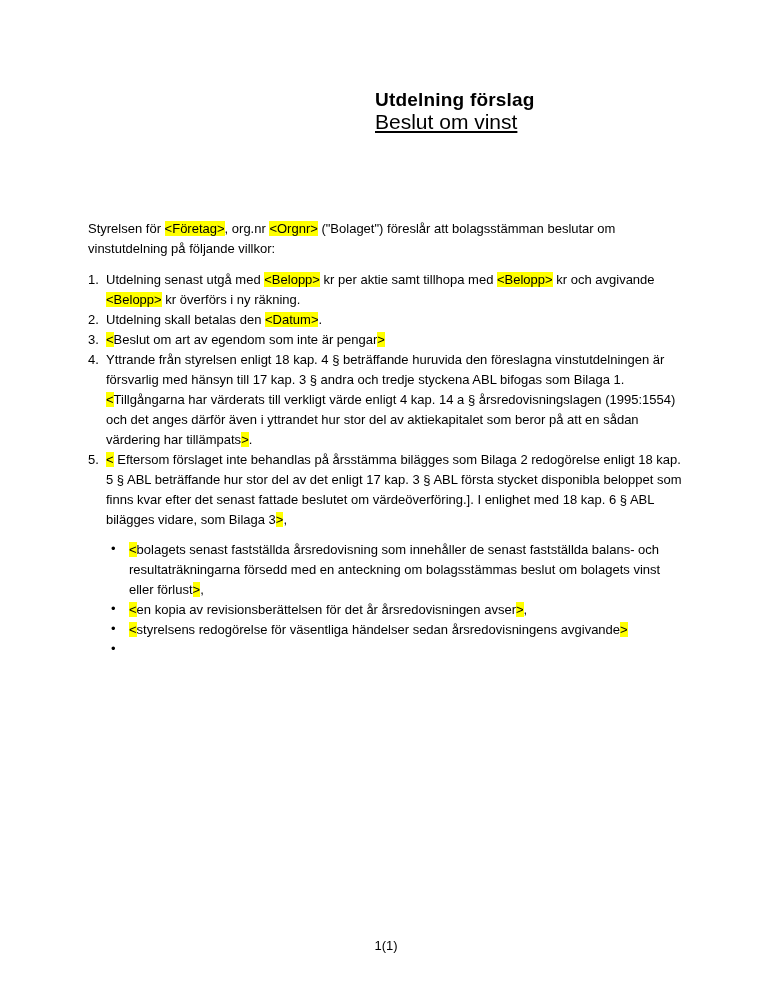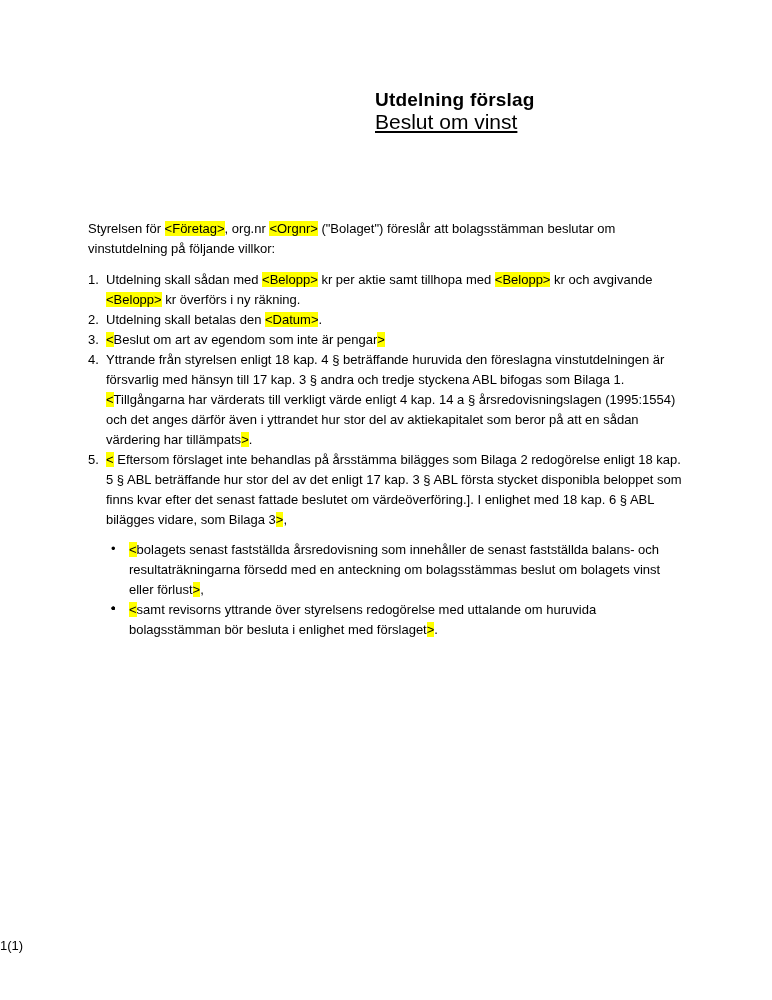--- a/index.html
+++ b/index.html
@@ -53,20 +53,21 @@
     padding: 0;
   }
   .bullet-item { position: relative; padding-left: 41px; }
   .bullet { position: absolute; left: 23px; top: -1px; }
   .hl { background: var(--hl, #ffff00); }
   .page-footer {
     position: absolute;
     left: 0;
     right: 0;
     top: 938px;
+    text-align: center;
     font-size: 13px;
     line-height: 16px;
   }
 </style>
 </head>
 <body>
 
 <div class="page">
 
   <header class="title-block">
@@ -74,21 +75,21 @@
     <div class="doc-subtitle">Beslut om vinst</div>
   </header>
 
   <main class="body-block">
 
     <p class="para"><span>Styrelsen för </span><span class="hl">&lt;Företag&gt;</span><span>, org.nr </span><span class="hl">&lt;Orgnr&gt;</span><span> ("Bolaget") föreslår att bolagsstämman beslutar om vinstutdelning på följande villkor:</span></p>
 
     <ol class="numlist">
       <li class="num-item">
         <span class="num">1.</span>
-        <span class="num-text"><span>Utdelning skall sådan med </span><span class="hl">&lt;Belopp&gt;</span><span> kr per aktie samt tillhopa med </span><span class="hl">&lt;Belopp&gt;</span><span> kr och avgivande </span><span class="hl">&lt;Belopp&gt;</span><span> kr överförs i ny räkning.</span></span>
+        <span class="num-text"><span>Utdelning senast utgå med </span><span class="hl">&lt;Belopp&gt;</span><span> kr per aktie samt tillhopa med </span><span class="hl">&lt;Belopp&gt;</span><span> kr och avgivande </span><span class="hl">&lt;Belopp&gt;</span><span> kr överförs i ny räkning.</span></span>
       </li>
       <li class="num-item">
         <span class="num">2.</span>
         <span class="num-text"><span>Utdelning skall betalas den </span><span class="hl">&lt;Datum&gt;</span><span>.</span></span>
       </li>
       <li class="num-item">
         <span class="num">3.</span>
         <span class="num-text"><span class="hl">&lt;</span><span>Beslut om art av egendom som inte är pengar</span><span class="hl">&gt;</span></span>
       </li>
       <li class="num-item">
@@ -101,27 +102,28 @@
       </li>
     </ol>
 
     <ul class="bullist">
       <li class="bullet-item">
         <span class="bullet">•</span>
         <span class="bullet-text"><span class="hl">&lt;</span><span>bolagets senast fastställda årsredovisning som innehåller de senast fastställda balans- och resultaträkningarna försedd med en anteckning om bolagsstämmas beslut om bolagets vinst eller förlust</span><span class="hl">&gt;</span><span>,</span></span>
       </li>
       <li class="bullet-item">
         <span class="bullet">•</span>
+        <span class="bullet-text"><span class="hl">&lt;</span><span>en kopia av revisionsberättelsen för det år årsredovisningen avser</span><span class="hl">&gt;</span><span>,</span></span>
       </li>
       <li class="bullet-item">
         <span class="bullet">•</span>
+        <span class="bullet-text"><span class="hl">&lt;</span><span>styrelsens redogörelse för väsentliga händelser sedan årsredovisningens avgivande</span><span class="hl">&gt;</span></span>
       </li>
       <li class="bullet-item">
         <span class="bullet">•</span>
-        <span class="bullet-text"><span class="hl">&lt;</span><span>samt revisorns yttrande över styrelsens redogörelse med uttalande om huruvida bolagsstämman bör besluta i enlighet med förslaget</span><span class="hl">&gt;</span><span>.</span></span>
       </li>
     </ul>
 
 
   </main>
 
   <footer class="page-footer">1(1)</footer>
 
 </div>
 

